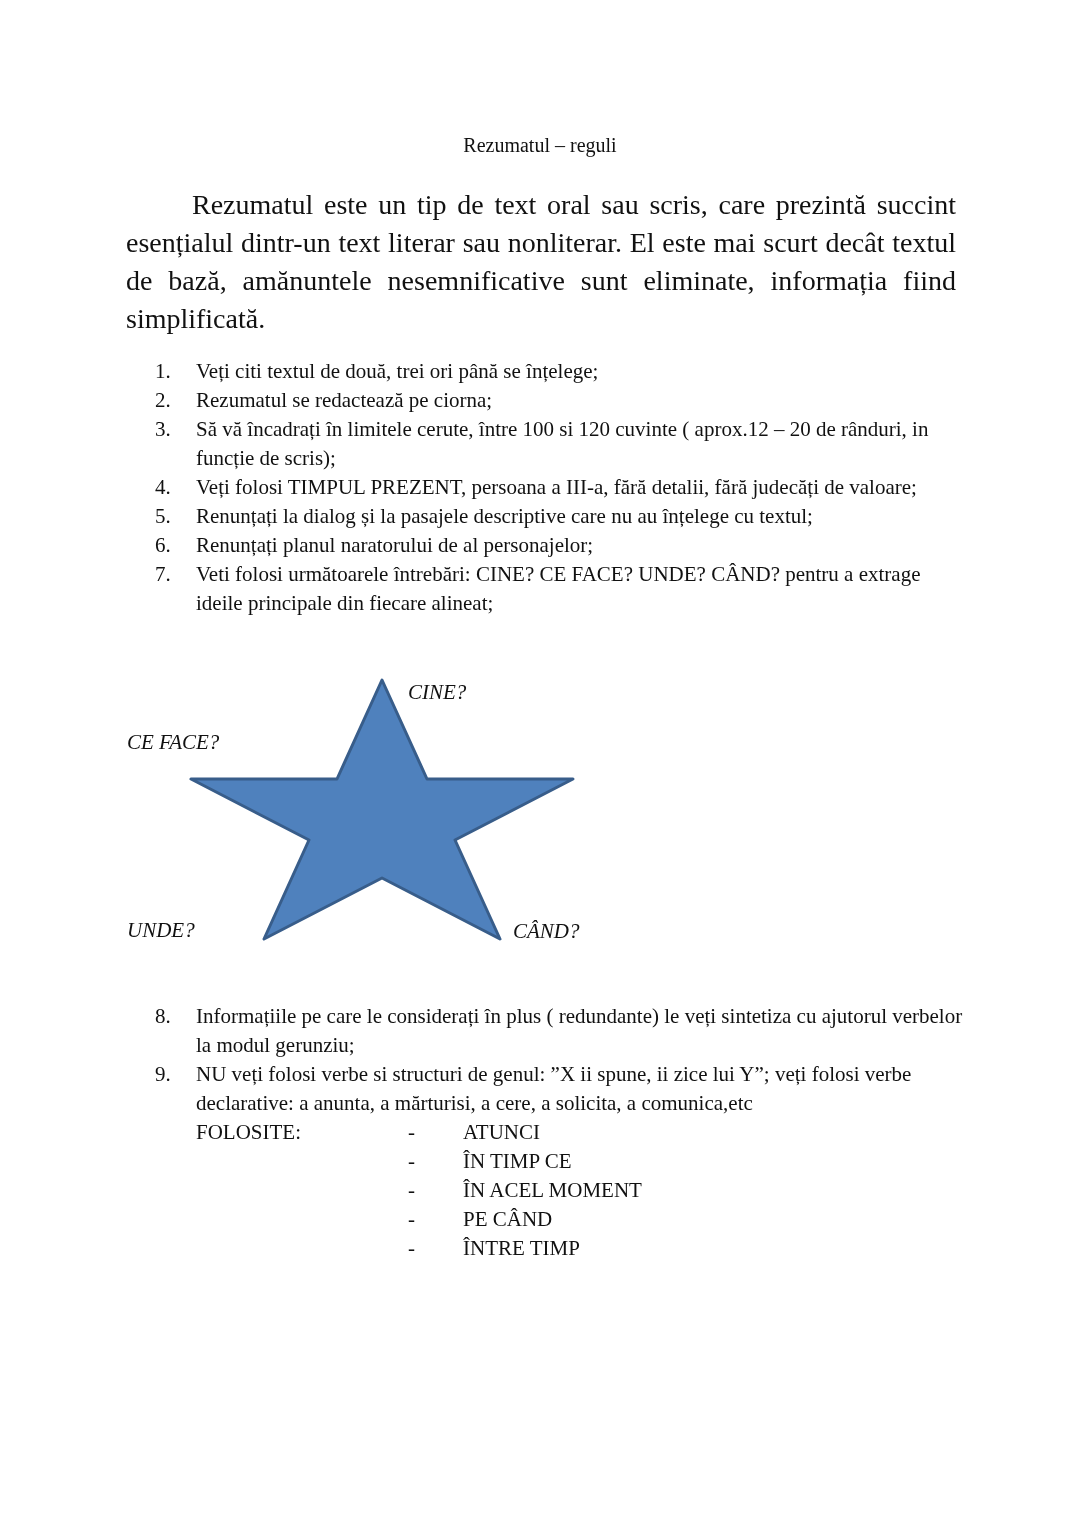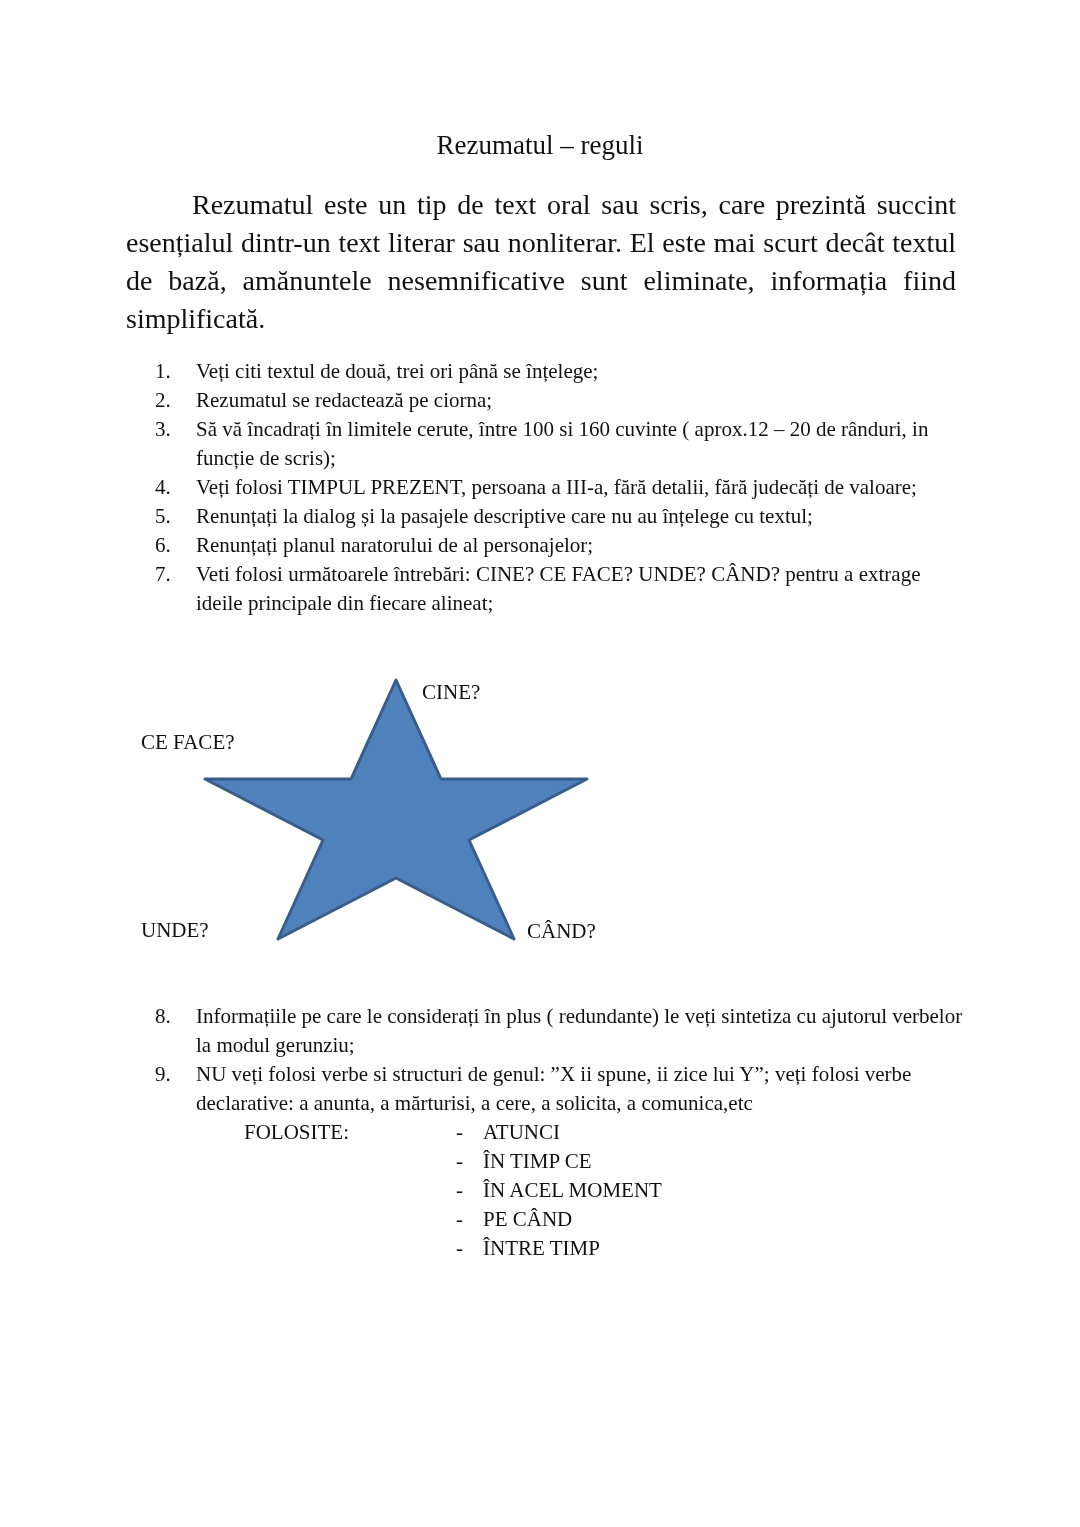--- a/index.html
+++ b/index.html
@@ -13,21 +13,21 @@
     background: #ffffff;
     overflow: hidden;
   }
 
   .doc-title {
     position: absolute;
     top: 128px;
     left: 0;
     width: 1080px;
     text-align: center;
-    font-size: 27px;
+    font-size: 20px;
     line-height: 34px;
   }
 
   .intro {
     position: absolute;
     top: 186px;
     left: 126px;
     width: 830px;
     font-size: 28px;
     line-height: 38px;
@@ -44,32 +44,33 @@
   }
   .rule-list.part1 { top: 357px; }
   .rule-list.part2 { top: 1002px; }
 
   .li-row { display: flex; align-items: flex-start; }
   .li-num { flex: none; width: 41px; }
   .li-txt { flex: 1; }
   .b { font-weight: bold; }
 
   .folosite-row { display: flex; align-items: flex-start; }
-  .folosite-label { flex: none; width: 212px; margin-left: 48px; }
+  .folosite-label { flex: none; width: 212px; }
   .bullet-col { flex: 1; }
   .bullet-row { display: flex; align-items: flex-start; }
   .bullet-dash { flex: none; width: 27px; }
-  .bullet-txt { flex: 1; }
+  .bullet-txt { flex: 1; margin-left: 28px; }
 
   .diagram {
     position: absolute;
     top: 650px;
-    left: 14px;
+    left: 0;
     width: 996px;
     height: 360px;
+    font-style: italic;
   }
   .diagram svg { position: absolute; top: 0; left: 0; }
   .star-label {
     position: absolute;
     font-size: 21px;
     line-height: 24px;
     white-space: nowrap;
   }
   .lbl-cine  { left: 408px; top: 30px; }
   .lbl-ceface{ left: 127px; top: 80px; text-align: center; }
@@ -89,21 +90,21 @@
     <div class="li-row">
       <span class="li-num">1.</span>
       <span class="li-txt">Veți citi textul de două, trei ori până se înțelege;</span>
     </div>
     <div class="li-row">
       <span class="li-num">2.</span>
       <span class="li-txt">Rezumatul se redactează pe ciorna;</span>
     </div>
     <div class="li-row">
       <span class="li-num">3.</span>
-      <span class="li-txt">Să vă încadrați în limitele cerute, între 100 si 160 cuvinte ( aprox.12 – 20 de rânduri, in funcție de scris);</span>
+      <span class="li-txt">Să vă încadrați în limitele cerute, între 100 si 120 cuvinte ( aprox.12 – 20 de rânduri, in funcție de scris);</span>
     </div>
     <div class="li-row">
       <span class="li-num">4.</span>
       <span class="li-txt">Veți folosi TIMPUL PREZENT, persoana a III-a, fără detalii,  fără judecăți de valoare;</span>
     </div>
     <div class="li-row">
       <span class="li-num">5.</span>
       <span class="li-txt">Renunțați la dialog și la pasajele descriptive care nu au înțelege cu textul;</span>
     </div>
     <div class="li-row">

